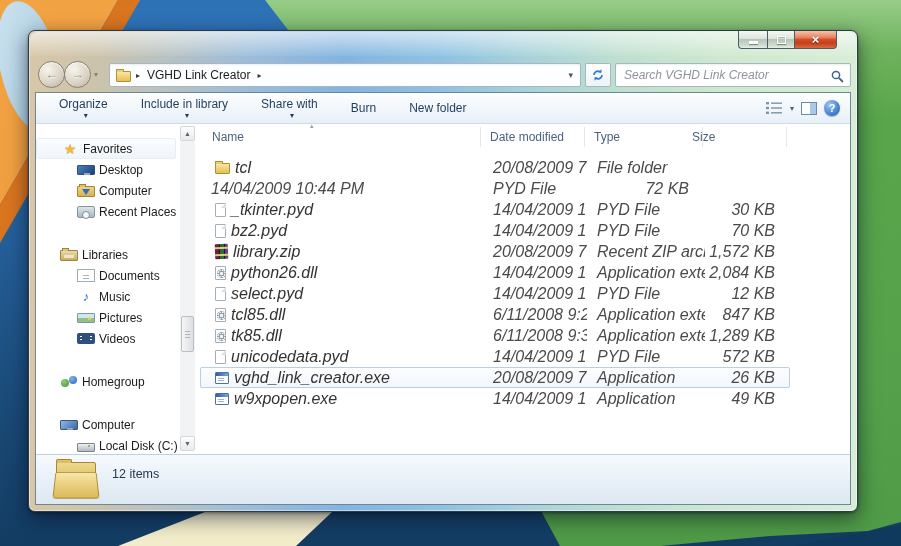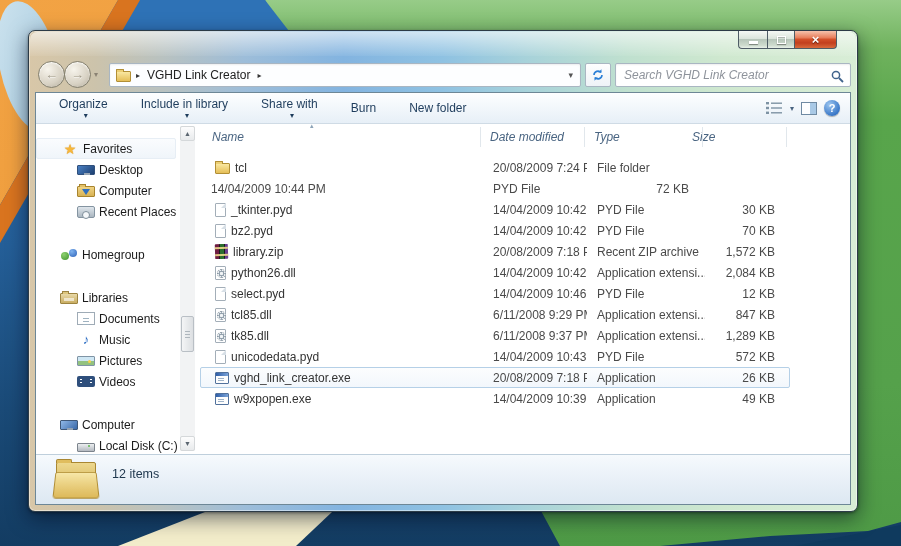--- a/index.html
+++ b/index.html
@@ -122,32 +122,32 @@
   .sarr.up { top:0; }
   .sarr.down { bottom:0; }
   .sthumb { position:absolute; left:1px; right:1px; top:190px; height:36px; border-radius:2px;
     background:linear-gradient(90deg,#f4f5f6,#dcdfe2); border:1px solid #b9bfc5; }
   .sthumb::after { content:""; position:absolute; left:3px; right:3px; top:14px; height:7px;
     background:repeating-linear-gradient(180deg,#aeb6bd 0 1px,transparent 1px 3px); }
 
   
   .filearea { position:absolute; left:162px; top:0; right:0; bottom:0; }
   .fheader { position:relative; height:26px; }
-  .hcol { position:absolute; top:6px; font-size:12px; color:#4a6582;font-style:italic; }
+  .hcol { position:absolute; top:6px; font-size:12px; color:#4a6582; }
   .hc1 { left:14px; } .hc2 { left:292px; } .hc3 { left:396px; } .hc4 { left:494px; }
   .hsep { position:absolute; top:3px; bottom:3px; width:1px; background:#e1e7ec; }
   .hs1 { left:282px; } .hs2 { left:386px; } .hs3 { left:504px; } .hs4 { left:588px; }
   .sortarr { position:absolute; left:112px; top:-2px; font-size:7px; color:#8da4b8; }
 
   #rows { position:absolute; left:2px; top:33px; }
   .frow { width:590px; height:21px; display:grid; grid-template-columns:282px 104px 118px 86px;
     align-items:center; border:1px solid transparent; }
   .frow.selected { border:1px solid #b5d0e7; border-radius:2px;
     background:linear-gradient(180deg,#fcfdfe,#f2f7fc); }
-  .cell { font-size:12px; color:#4a4a4a; white-space:nowrap; overflow:hidden; }
+  .cell { font-size:16px; color:#4a4a4a; white-space:nowrap; overflow:hidden;font-style:italic; }
   .cname { display:flex; align-items:center; padding-left:14px; color:#333; }
   .fic { margin-right:5px; flex:0 0 auto; position:relative; display:inline-block; }
   .cdate, .ctype { padding-left:10px; }
   .csize { text-align:right; padding-right:16px; }
 
   
   .statusbar { position:absolute; left:0; right:0; bottom:0; height:50px;
     border-top:1px solid #bfcfdc;
     background:linear-gradient(180deg,#f6fafd,#eaf1f8 45%,#dde8f2); }
   .bigfolder { position:absolute; left:18px; top:3px; width:46px; height:42px; }
@@ -358,48 +358,48 @@
     <span class="slabel">Computer</span>
   </div>
                 <div class="side-item lvl2">
     <span class="sic si-recent"></span>
     <span class="slabel">Recent Places</span>
   </div>
               </div>
   </div>
             <div class="side-section">
     <div class="side-item lvl1">
+      <span class="sic si-libraries"></span>
+      <span class="slabel">Libraries</span>
+    </div>
+    <div class="side-children">
+                <div class="side-item lvl2">
+    <span class="sic si-documents"></span>
+    <span class="slabel">Documents</span>
+  </div>
+                <div class="side-item lvl2">
+    <span class="sic si-music">♪</span>
+    <span class="slabel">Music</span>
+  </div>
+                <div class="side-item lvl2">
+    <span class="sic si-pictures"></span>
+    <span class="slabel">Pictures</span>
+  </div>
+                <div class="side-item lvl2">
+    <span class="sic si-videos"></span>
+    <span class="slabel">Videos</span>
+  </div>
+              </div>
+  </div>
+            <div class="side-section">
+    <div class="side-item lvl1">
       <span class="sic si-homegroup"></span>
       <span class="slabel">Homegroup</span>
     </div>
     <div class="side-children"></div>
-  </div>
-            <div class="side-section">
-    <div class="side-item lvl1">
-      <span class="sic si-libraries"></span>
-      <span class="slabel">Libraries</span>
-    </div>
-    <div class="side-children">
-                <div class="side-item lvl2">
-    <span class="sic si-documents"></span>
-    <span class="slabel">Documents</span>
-  </div>
-                <div class="side-item lvl2">
-    <span class="sic si-music">♪</span>
-    <span class="slabel">Music</span>
-  </div>
-                <div class="side-item lvl2">
-    <span class="sic si-pictures"></span>
-    <span class="slabel">Pictures</span>
-  </div>
-                <div class="side-item lvl2">
-    <span class="sic si-videos"></span>
-    <span class="slabel">Videos</span>
-  </div>
-              </div>
   </div>
             <div class="side-section">
     <div class="side-item lvl1">
       <span class="sic si-computer"></span>
       <span class="slabel">Computer</span>
     </div>
     <div class="side-children">
                 <div class="side-item lvl2">
     <span class="sic si-local-disk"></span>
     <span class="slabel">Local Disk (C:)</span>

